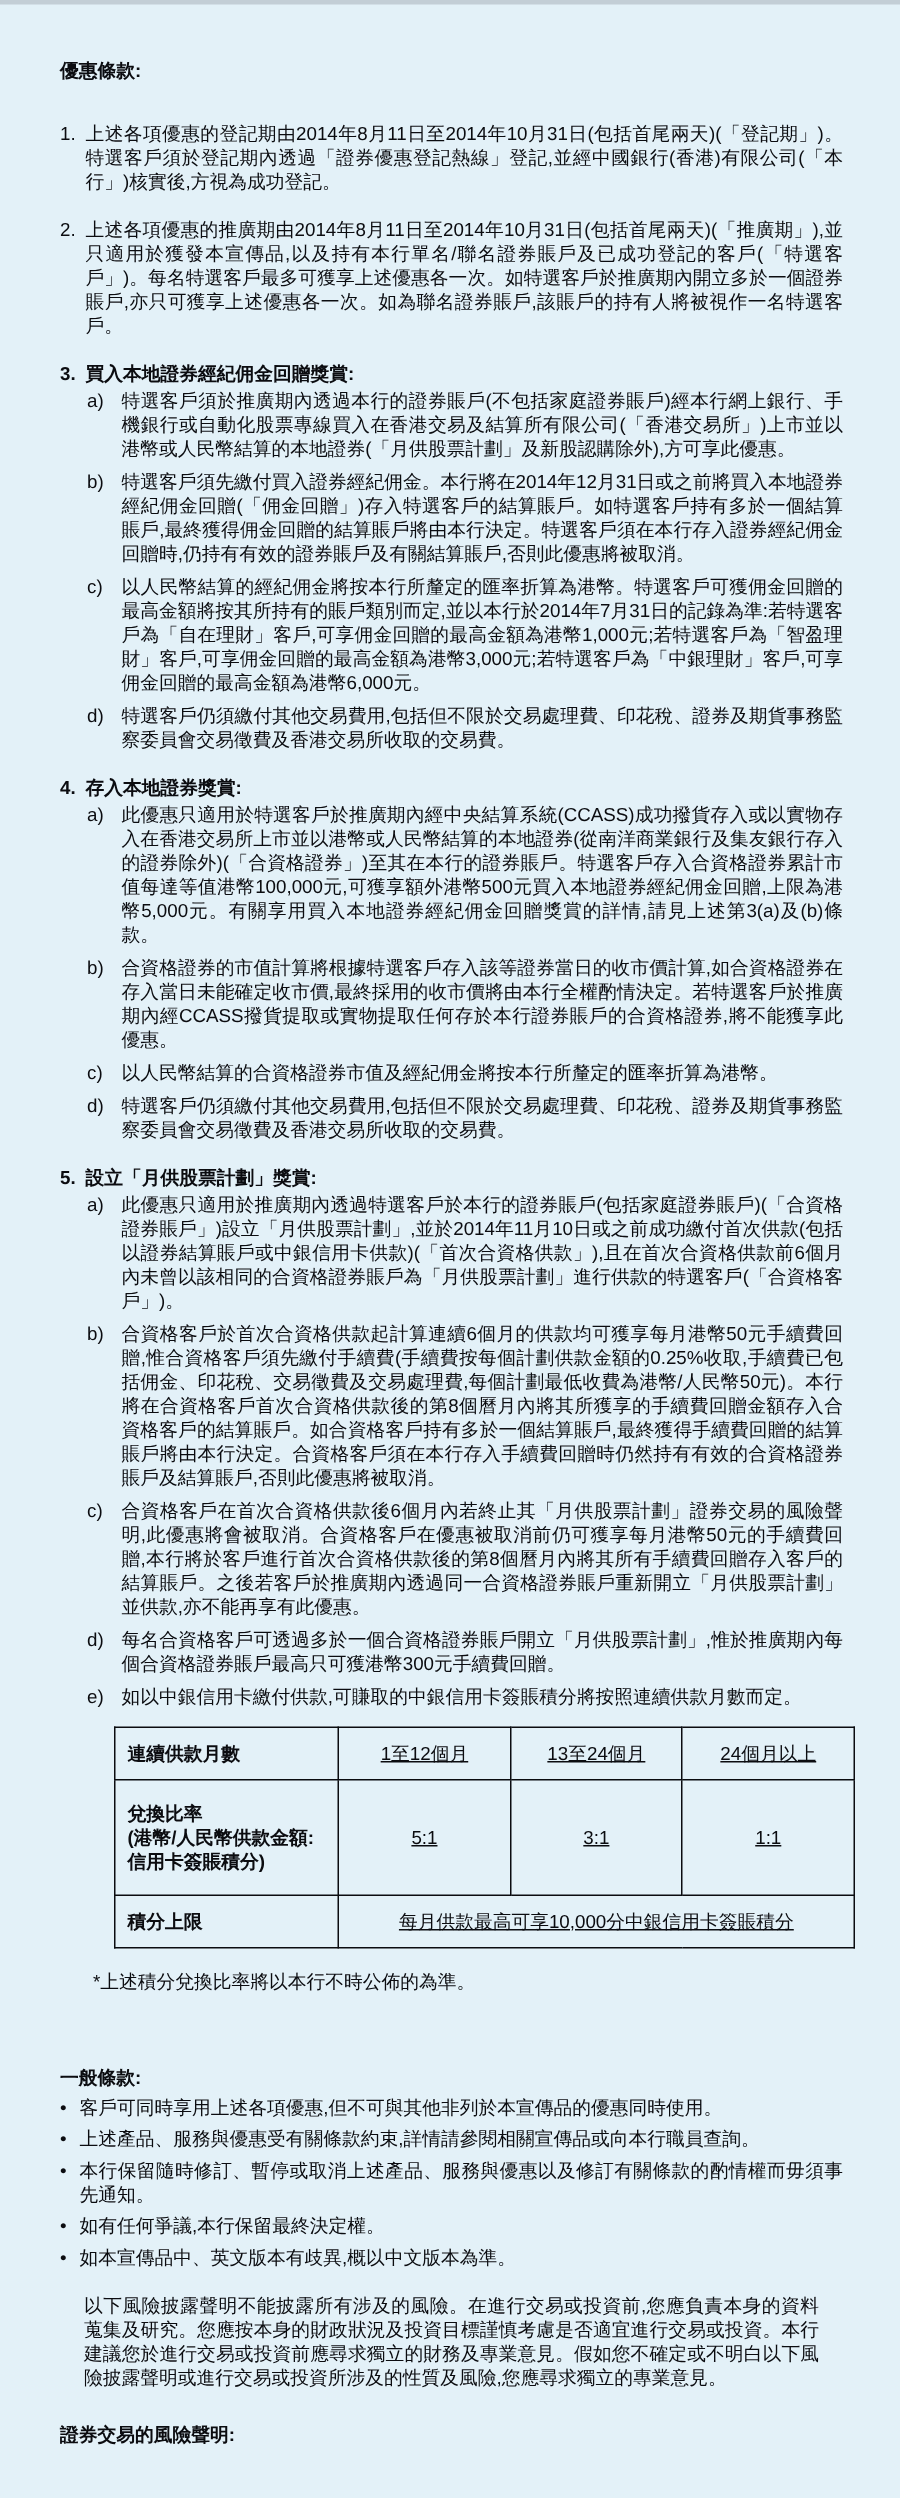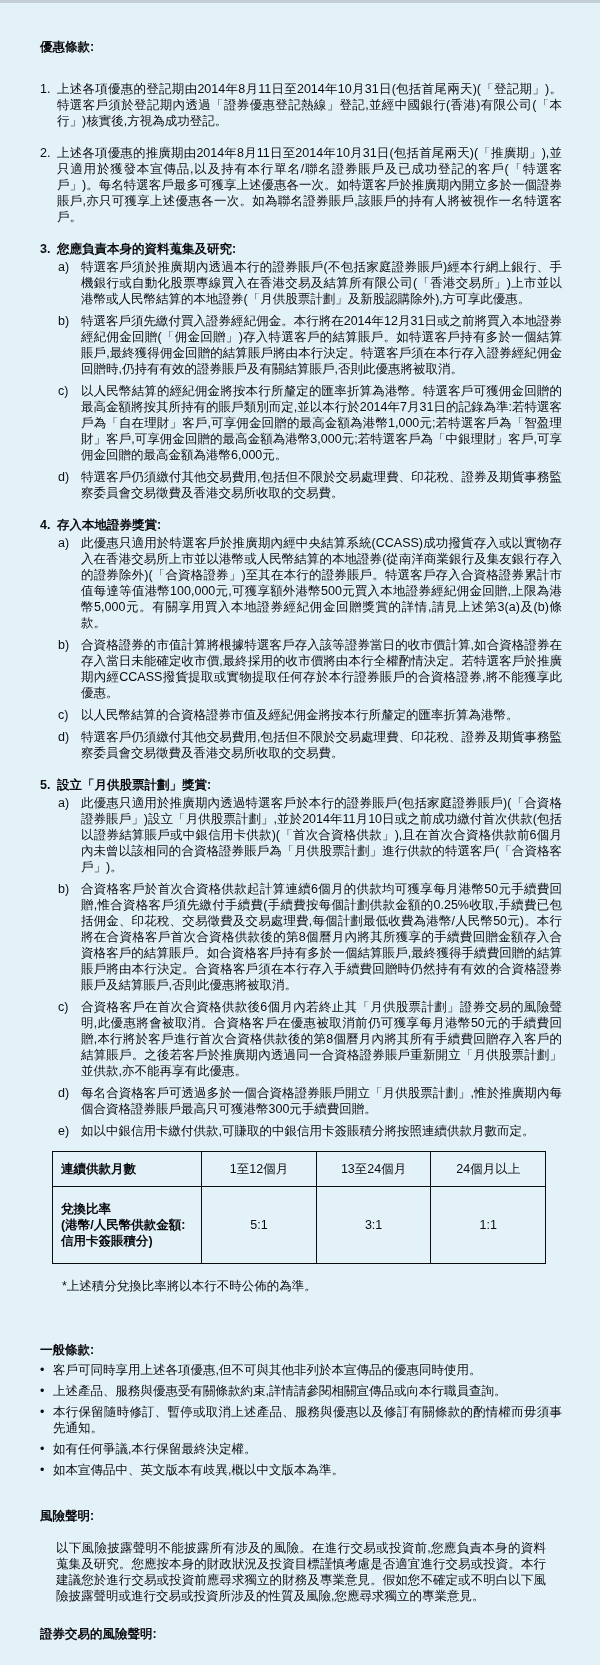--- a/index.html
+++ b/index.html
@@ -22,31 +22,31 @@
   .num { width: 17px; flex: 0 0 17px; }
   .ibody { flex: 1; }
   .bold { font-weight: bold; }
   .subs { margin-left: 18px; margin-bottom: 16px; }
   .sub { display: flex; margin-bottom: 6px; }
   .sub:last-child { margin-bottom: 0; }
   .letter { width: 23px; flex: 0 0 23px; }
   .stext { flex: 1; }
   table.points-table {
     border-collapse: collapse;
-    margin: 12px 0 0 12px;
+    margin: 12px 0 0 36px;
     width: 494px;
     background: transparent;
   }
   table.points-table td {
     border: 1.5px solid #0b0c10;
     padding: 9px 8px;
     vertical-align: middle;
   }
   td.c1 { width: 150px; font-weight: bold; text-align: left; padding-left: 12px; }
-  td.cv { text-align: center; width: 110px; }
+  td.cv { text-align: center; width: 110px; text-decoration: underline; }
   tr.ratio-row td { padding-top: 14px; padding-bottom: 14px; }
   .footnote { margin: 14px 0 0 22px; }
   .section-h { font-weight: bold; margin-top: 30px; margin-bottom: 4px; }
   .bullet { display: flex; margin-bottom: 5px; }
   .dot { width: 13px; flex: 0 0 13px; }
   .btext { flex: 1; }
   .para { margin: 16px; }
   .para.spaced { margin-top: 15px; }
 </style>
 </head>
@@ -63,21 +63,21 @@
     <span class="ibody">上述各項優惠的登記期由2014年8月11日至2014年10月31日(包括首尾兩天)(「登記期」)。特選客戶須於登記期內透過「證券優惠登記熱線」登記,並經中國銀行(香港)有限公司(「本行」)核實後,方視為成功登記。</span>
   </div>
 
   <div class="num-item">
     <span class="num">2.</span>
     <span class="ibody">上述各項優惠的推廣期由2014年8月11日至2014年10月31日(包括首尾兩天)(「推廣期」),並只適用於獲發本宣傳品,以及持有本行單名/聯名證券賬戶及已成功登記的客戶(「特選客戶」)。每名特選客戶最多可獲享上述優惠各一次。如特選客戶於推廣期內開立多於一個證券賬戶,亦只可獲享上述優惠各一次。如為聯名證券賬戶,該賬戶的持有人將被視作一名特選客戶。</span>
   </div>
 
   <div class="num-item tight">
     <span class="num bold">3.</span>
-    <span class="ibody bold">您應負責本身的資料蒐集及研究:</span>
+    <span class="ibody bold">買入本地證券經紀佣金回贈獎賞:</span>
   </div>
   <div class="subs">
     <div class="sub">
       <span class="letter">a)</span>
       <span class="stext">特選客戶須於推廣期內透過本行的證券賬戶(不包括家庭證券賬戶)經本行網上銀行、手機銀行或自動化股票專線買入在香港交易及結算所有限公司(「香港交易所」)上市並以港幣或人民幣結算的本地證券(「月供股票計劃」及新股認購除外),方可享此優惠。</span>
     </div>
     <div class="sub">
       <span class="letter">b)</span>
       <span class="stext">特選客戶須先繳付買入證券經紀佣金。本行將在2014年12月31日或之前將買入本地證券經紀佣金回贈(「佣金回贈」)存入特選客戶的結算賬戶。如特選客戶持有多於一個結算賬戶,最終獲得佣金回贈的結算賬戶將由本行決定。特選客戶須在本行存入證券經紀佣金回贈時,仍持有有效的證券賬戶及有關結算賬戶,否則此優惠將被取消。</span>
     </div>
@@ -152,20 +152,24 @@
       <tr class="ratio-row">
         <td class="c1">
           <div>兌換比率</div>
           <div>(港幣/人民幣供款金額:</div>
           <div>信用卡簽賬積分)</div>
         </td>
         <td class="cv">5:1</td>
         <td class="cv">3:1</td>
         <td class="cv">1:1</td>
       </tr>
+      <tr>
+        <td class="c1">積分上限</td>
+        <td class="cv" colspan="3">每月供款最高可享10,000分中銀信用卡簽賬積分</td>
+      </tr>
     </tbody>
   </table>
 
   <div class="footnote">*上述積分兌換比率將以本行不時公佈的為準。</div>
 
   <div class="section-h" style="margin-top:48px">一般條款:</div>
   <div class="bullet">
     <span class="dot">•</span>
     <span class="btext">客戶可同時享用上述各項優惠,但不可與其他非列於本宣傳品的優惠同時使用。</span>
   </div>
@@ -179,18 +183,17 @@
   </div>
   <div class="bullet">
     <span class="dot">•</span>
     <span class="btext">如有任何爭議,本行保留最終決定權。</span>
   </div>
   <div class="bullet">
     <span class="dot">•</span>
     <span class="btext">如本宣傳品中、英文版本有歧異,概以中文版本為準。</span>
   </div>
 
-  <div class="section-h" style="margin-bottom:0">風險聲明:</div>
   <div class="para">以下風險披露聲明不能披露所有涉及的風險。在進行交易或投資前,您應負責本身的資料蒐集及研究。您應按本身的財政狀況及投資目標謹慎考慮是否適宜進行交易或投資。本行建議您於進行交易或投資前應尋求獨立的財務及專業意見。假如您不確定或不明白以下風險披露聲明或進行交易或投資所涉及的性質及風險,您應尋求獨立的專業意見。</div>
 
   <div class="section-h" style="margin-top:22px;margin-bottom:0">證券交易的風險聲明:</div>
 
 </div>
 
 </body></html>

